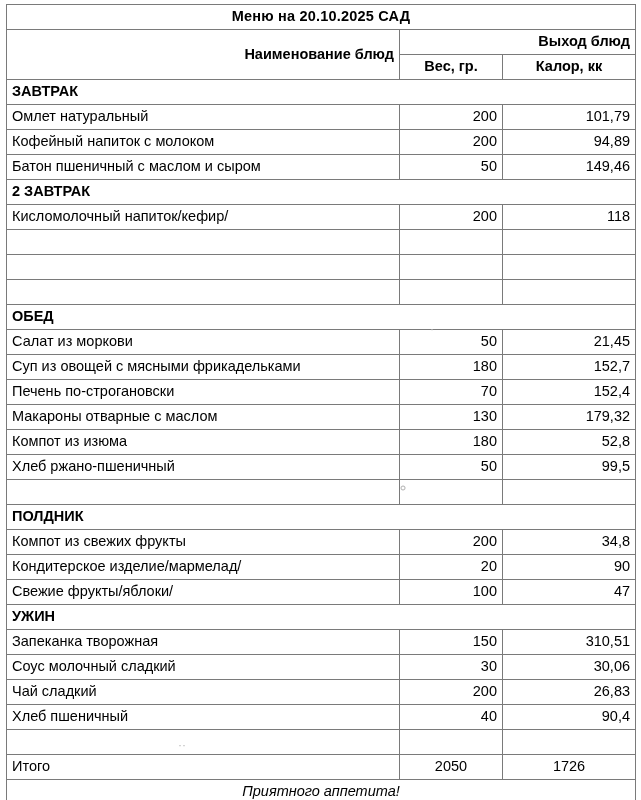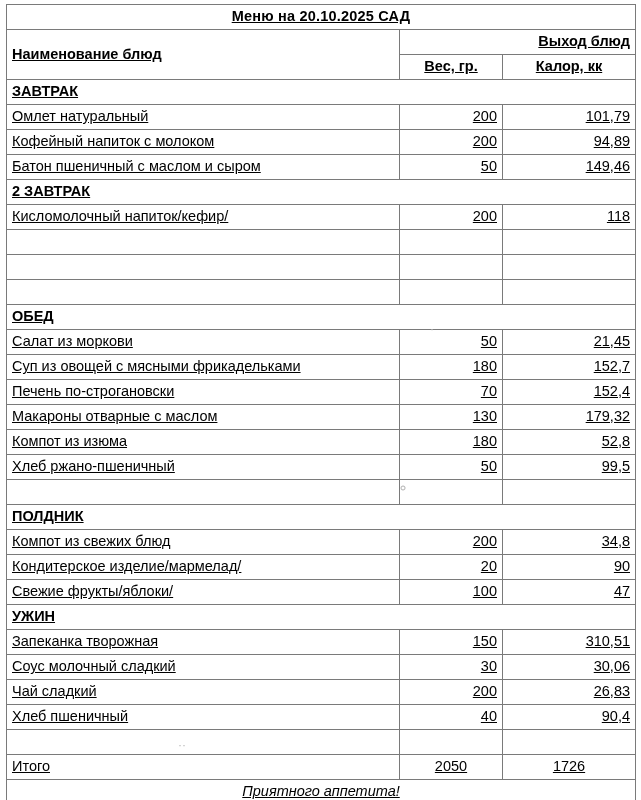--- a/index.html
+++ b/index.html
@@ -45,21 +45,21 @@
     height: 36px;
     letter-spacing: 0.2px;
   }
   .head-cell {
     text-align: right;
     font-weight: bold;
     font-size: 15px;
     height: 29px;
   }
   .head-name {
-    text-align: left;
+    text-align: right;
     font-weight: bold;
     font-size: 15px;
   }
   .head-sub {
     text-align: center;
     font-weight: bold;
     font-size: 14px;
     height: 26px;
     margin-top: 11px;
   }
@@ -95,21 +95,21 @@
     font-style: italic;
     font-size: 15px;
     height: 27px;
   }
   .smudge {
     position: absolute;
     pointer-events: none;
     color: #b9b9b9;
     font-size: 12px;
   }
-  .wrap { position: relative; text-decoration: underline; }
+  .wrap { position: relative; }
 </style>
 </head>
 <body>
 
 <div class="sheet wrap">
   <table class="menu">
     <colgroup>
       <col class="col-name">
       <col class="col-weight">
       <col class="col-cal">
@@ -206,21 +206,21 @@
       <tr class="empty-row">
         <td class="dish-cell"></td>
         <td class="num-cell"></td>
         <td class="num-cell"></td>
       </tr>
 
       <tr>
         <td class="section-cell" colspan="3">ПОЛДНИК</td>
       </tr>
       <tr>
-        <td class="dish-cell">Компот из свежих блюд</td>
+        <td class="dish-cell">Компот из свежих фрукты</td>
         <td class="num-cell">200</td>
         <td class="num-cell">34,8</td>
       </tr>
       <tr>
         <td class="dish-cell">Кондитерское изделие/мармелад/</td>
         <td class="num-cell">20</td>
         <td class="num-cell">90</td>
       </tr>
       <tr>
         <td class="dish-cell">Свежие фрукты/яблоки/</td>

